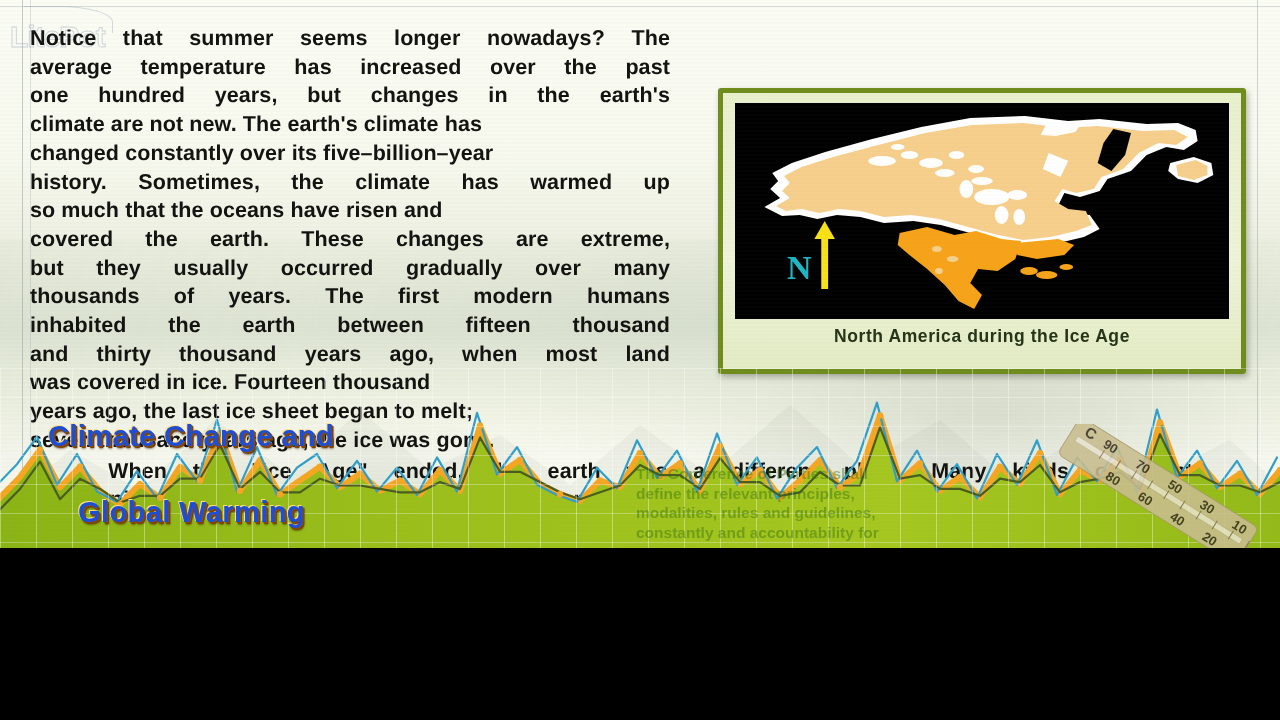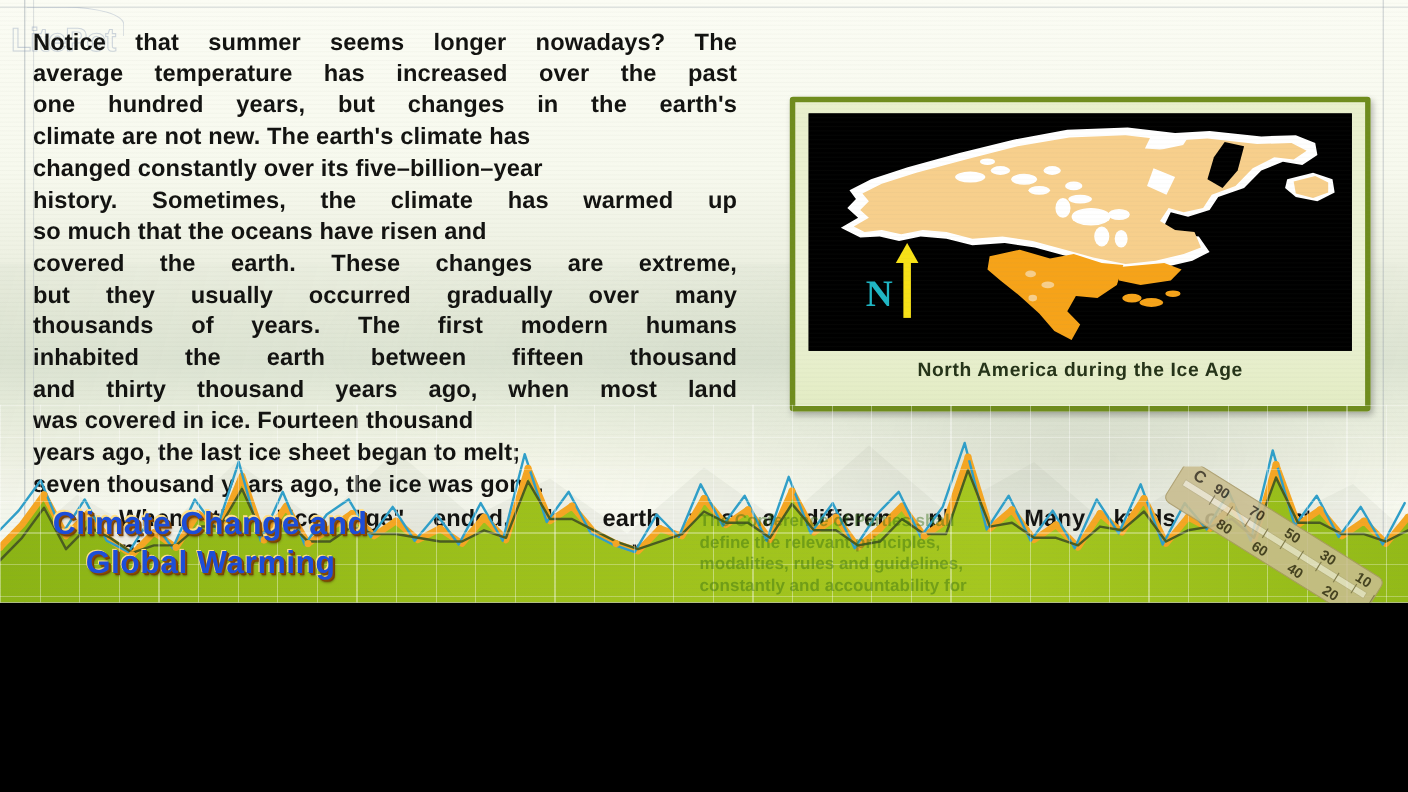--- a/index.html
+++ b/index.html
@@ -253,20 +253,21 @@
     color: #1d4ed8;
     text-shadow:
        1px 1px 0 #8a4a06,
        2px 2px 0 #7a4105,
        2px 3px 2px rgba(60,30,0,0.5),
       -1px -1px 0 #ffe08a;
     white-space: nowrap;
   }
   .main-title .tline.l2 {
     padding-left: 30px;
+    margin-top: 40px;
   }
 
   
   .treaty {
     position: absolute;
     left: 636px;
     bottom: 6px;
     width: 300px;
     z-index: 4;
     opacity: 0.42;

